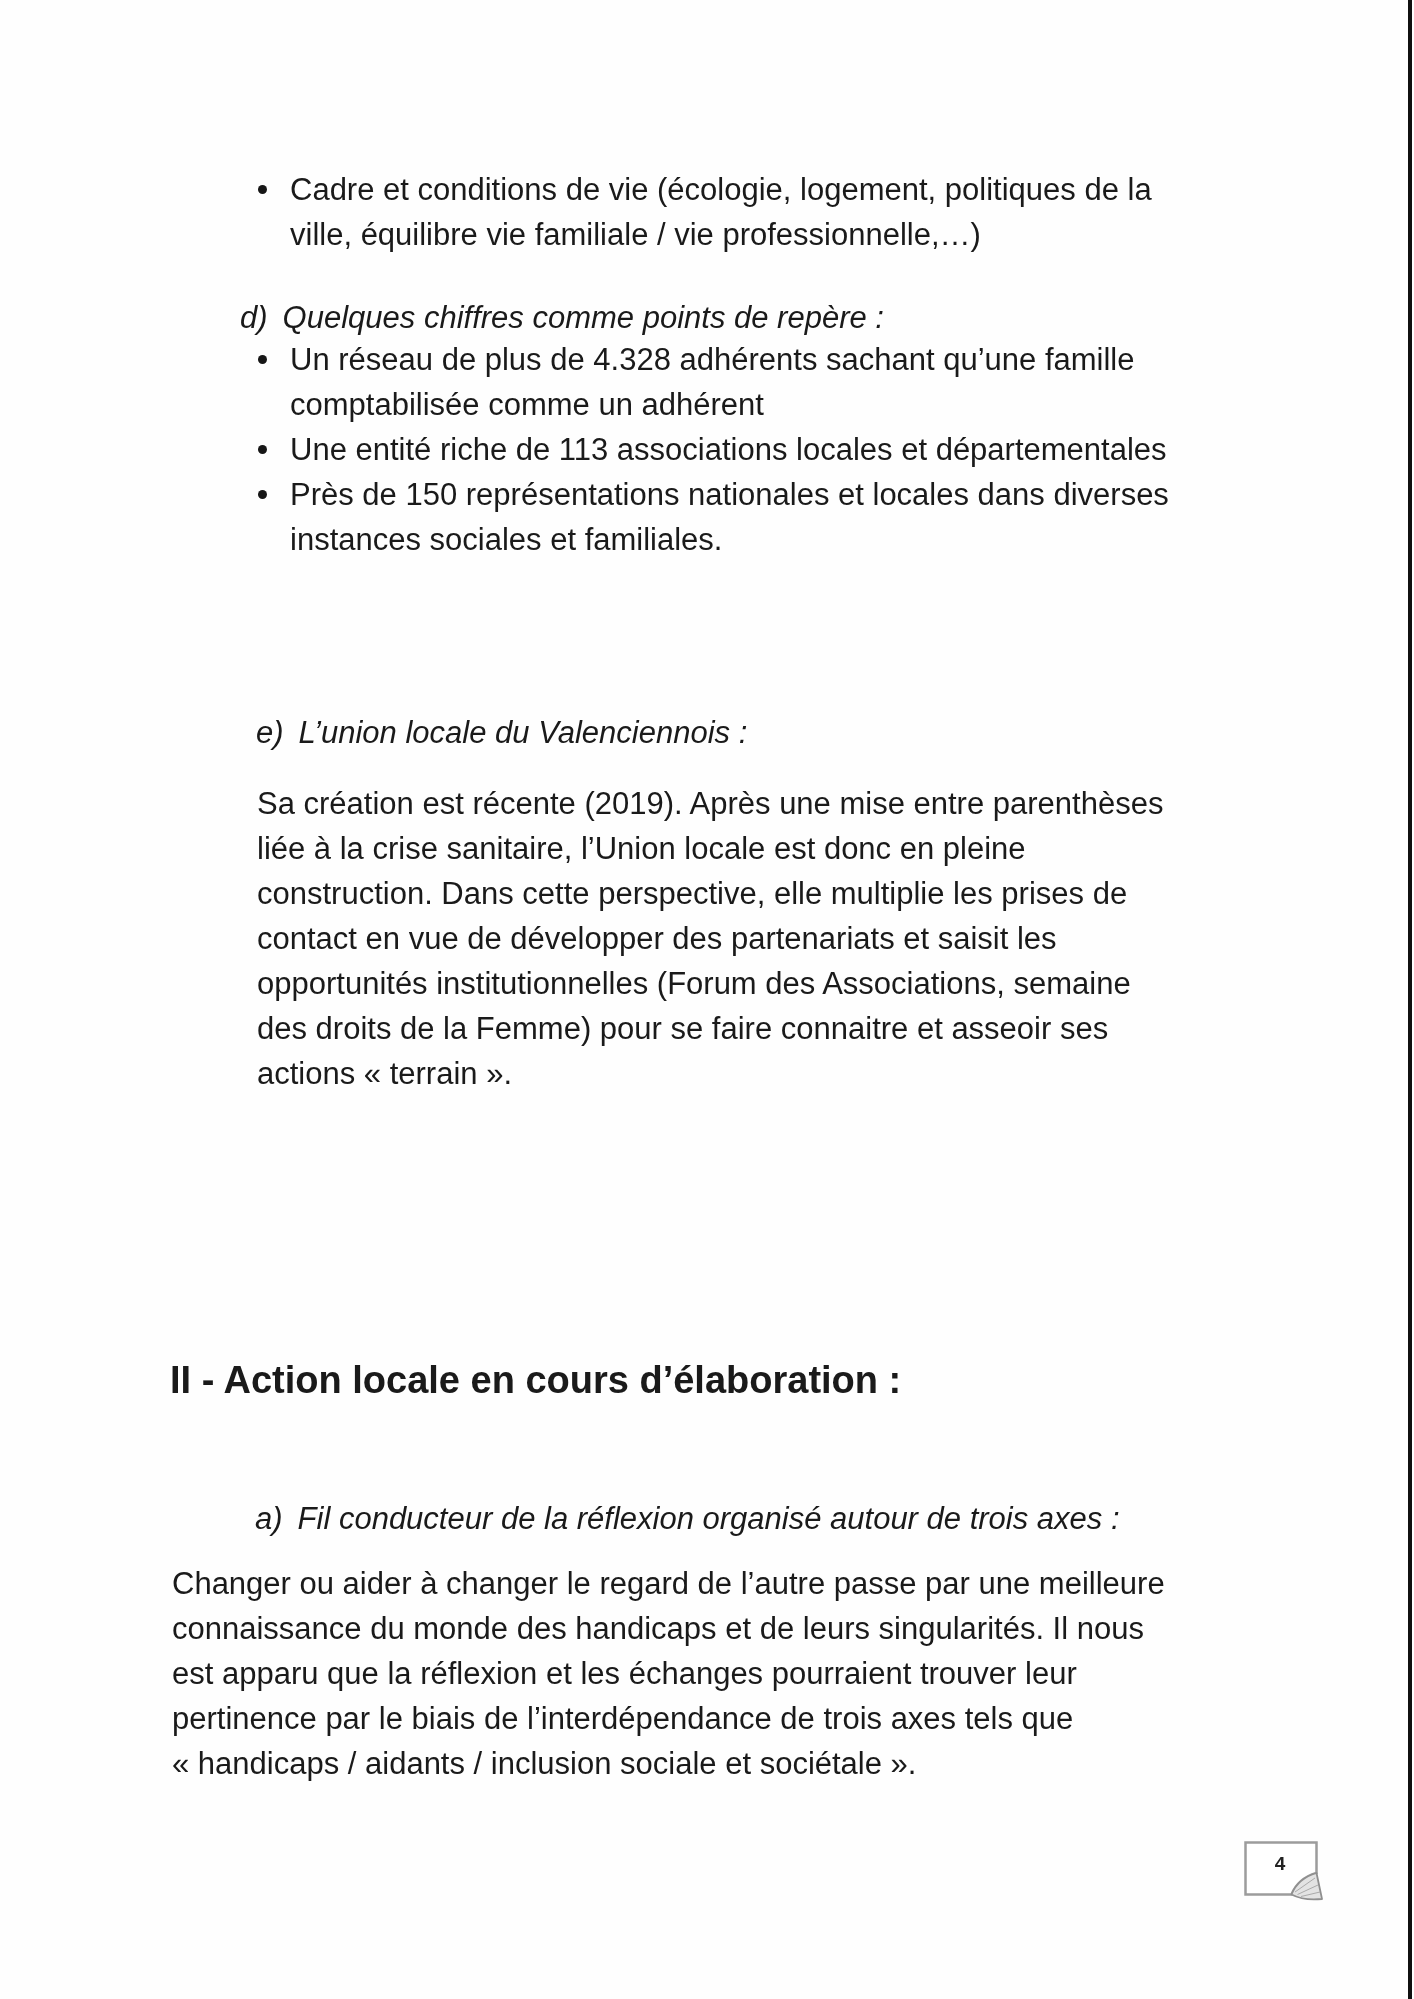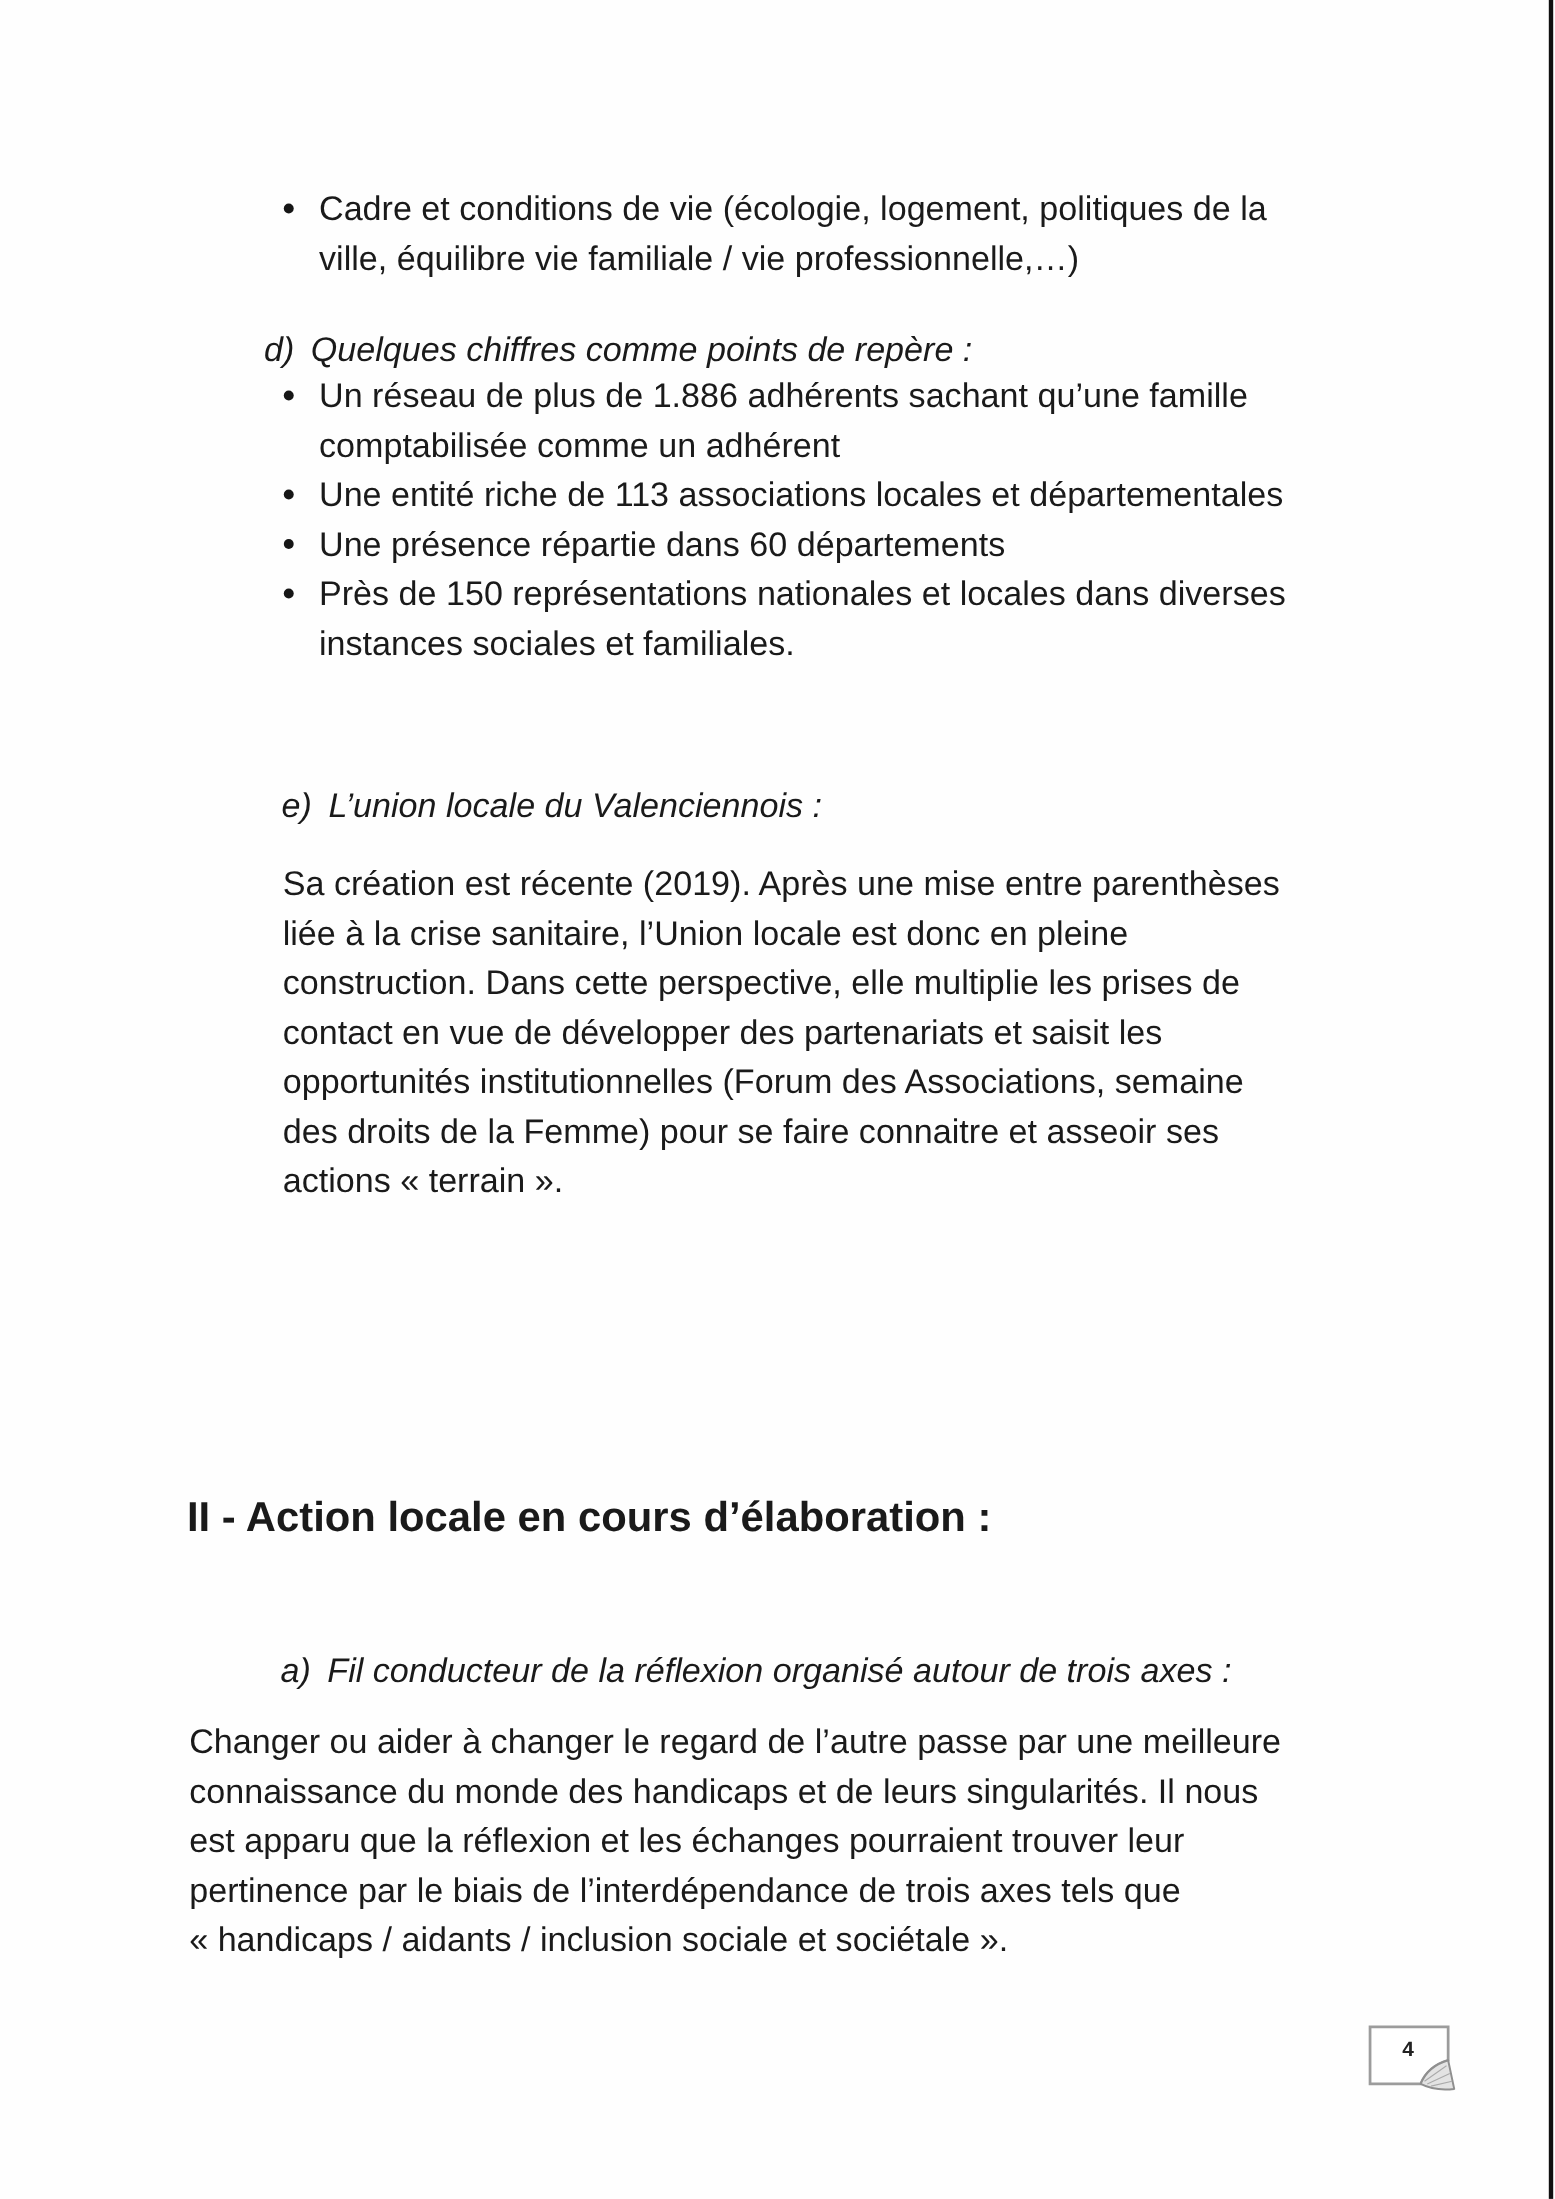--- a/index.html
+++ b/index.html
@@ -81,30 +81,26 @@
   </div>
 
   <div class="hrow" style="left:240px; top:295px;">
     <span class="lbl">d)</span>
     <span>Quelques chiffres comme points de repère :</span>
   </div>
 
   <div class="blist" style="left:256px; top:337px;">
     <div class="bitem">
       <span class="dot"></span>
-      <span class="txt">Un réseau de plus de 1.886 adhérents sachant qu’une famille
+      <span class="txt">Un réseau de plus de 4.328 adhérents sachant qu’une famille
 comptabilisée comme un adhérent</span>
     </div>
     <div class="bitem">
       <span class="dot"></span>
       <span class="txt">Une entité riche de 113 associations locales et départementales</span>
-    </div>
-    <div class="bitem">
-      <span class="dot"></span>
-      <span class="txt">Une présence répartie dans 60 départements</span>
     </div>
     <div class="bitem">
       <span class="dot"></span>
       <span class="txt">Près de 150 représentations nationales et locales dans diverses
 instances sociales et familiales.</span>
     </div>
   </div>
 
   <div class="hrow" style="left:256px; top:710px;">
     <span class="lbl">e)</span>

